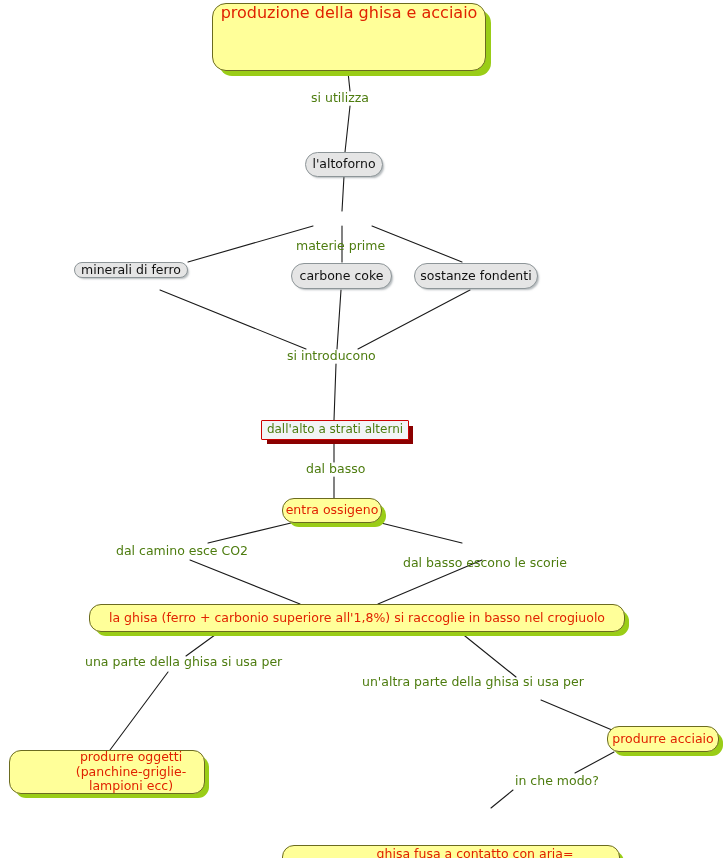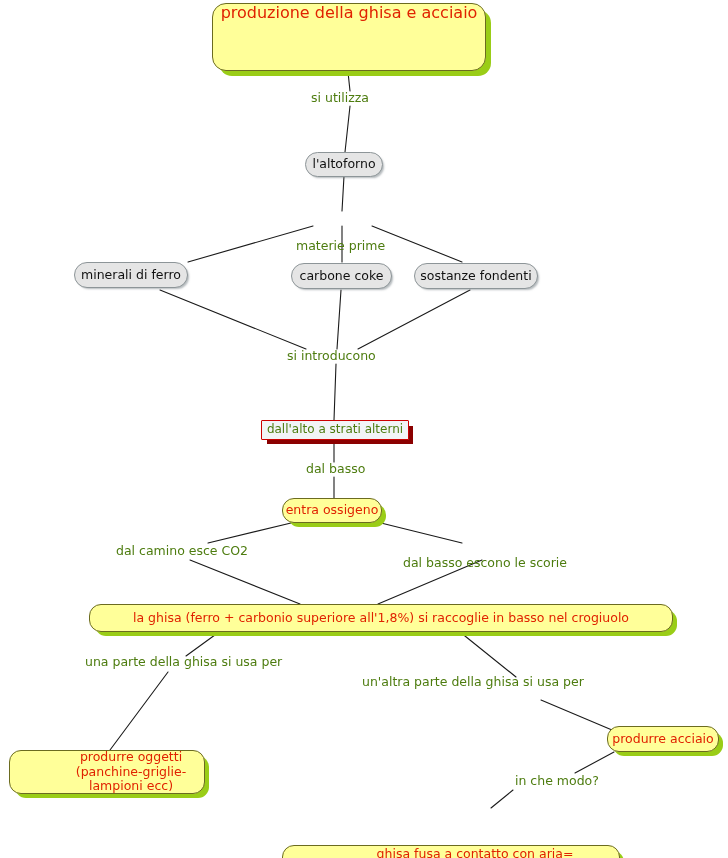--- a/index.html
+++ b/index.html
@@ -123,41 +123,41 @@
   </svg>
 
   <div class="node yellow big" style="left:212px; top:3px; width:274px; height:68px; font-size:16px; align-items:flex-start; padding-top:0;">
     <span>produzione della ghisa e acciaio</span>
   </div>
 
   <div class="node blue" style="left:305px; top:152px; width:78px; height:25px; font-size:12.5px;">
     <span>l'altoforno</span>
   </div>
 
-  <div class="node blue" style="left:74px; top:262px; width:114px; height:26px; font-size:12.5px;">
+  <div class="node blue" style="left:74px; top:262px; width:114px; height:16px; font-size:12.5px;align-items:flex-end;">
     <span>minerali di ferro</span>
   </div>
 
   <div class="node blue" style="left:291px; top:263px; width:101px; height:26px; font-size:12.5px;">
     <span>carbone coke</span>
   </div>
 
   <div class="node blue" style="left:414px; top:263px; width:124px; height:26px; font-size:12.5px;">
     <span>sostanze fondenti</span>
   </div>
 
   <div class="node red" style="left:261px; top:420px; width:148px; height:20px; font-size:12px;">
     <span>dall'alto a strati alterni</span>
   </div>
 
   <div class="node yellow" style="left:282px; top:498px; width:100px; height:25px; font-size:12.5px;">
     <span>entra ossigeno</span>
   </div>
 
-  <div class="node yellow" style="left:89px; top:604px; width:584px; height:28px; font-size:12.5px;">
+  <div class="node yellow" style="left:89px; top:604px; width:536px; height:28px; font-size:12.5px;">
     <span>la ghisa (ferro + carbonio superiore all'1,8%) si raccoglie in basso nel crogiuolo</span>
   </div>
 
   <div class="node yellow" style="left:9px; top:750px; width:196px; height:44px; font-size:12.5px;">
     <span class="nl">produrre oggetti
 (panchine-griglie-lampioni ecc)</span>
   </div>
 
   <div class="node yellow" style="left:607px; top:726px; width:112px; height:26px; font-size:12.5px;">
     <span>produrre acciaio</span>

